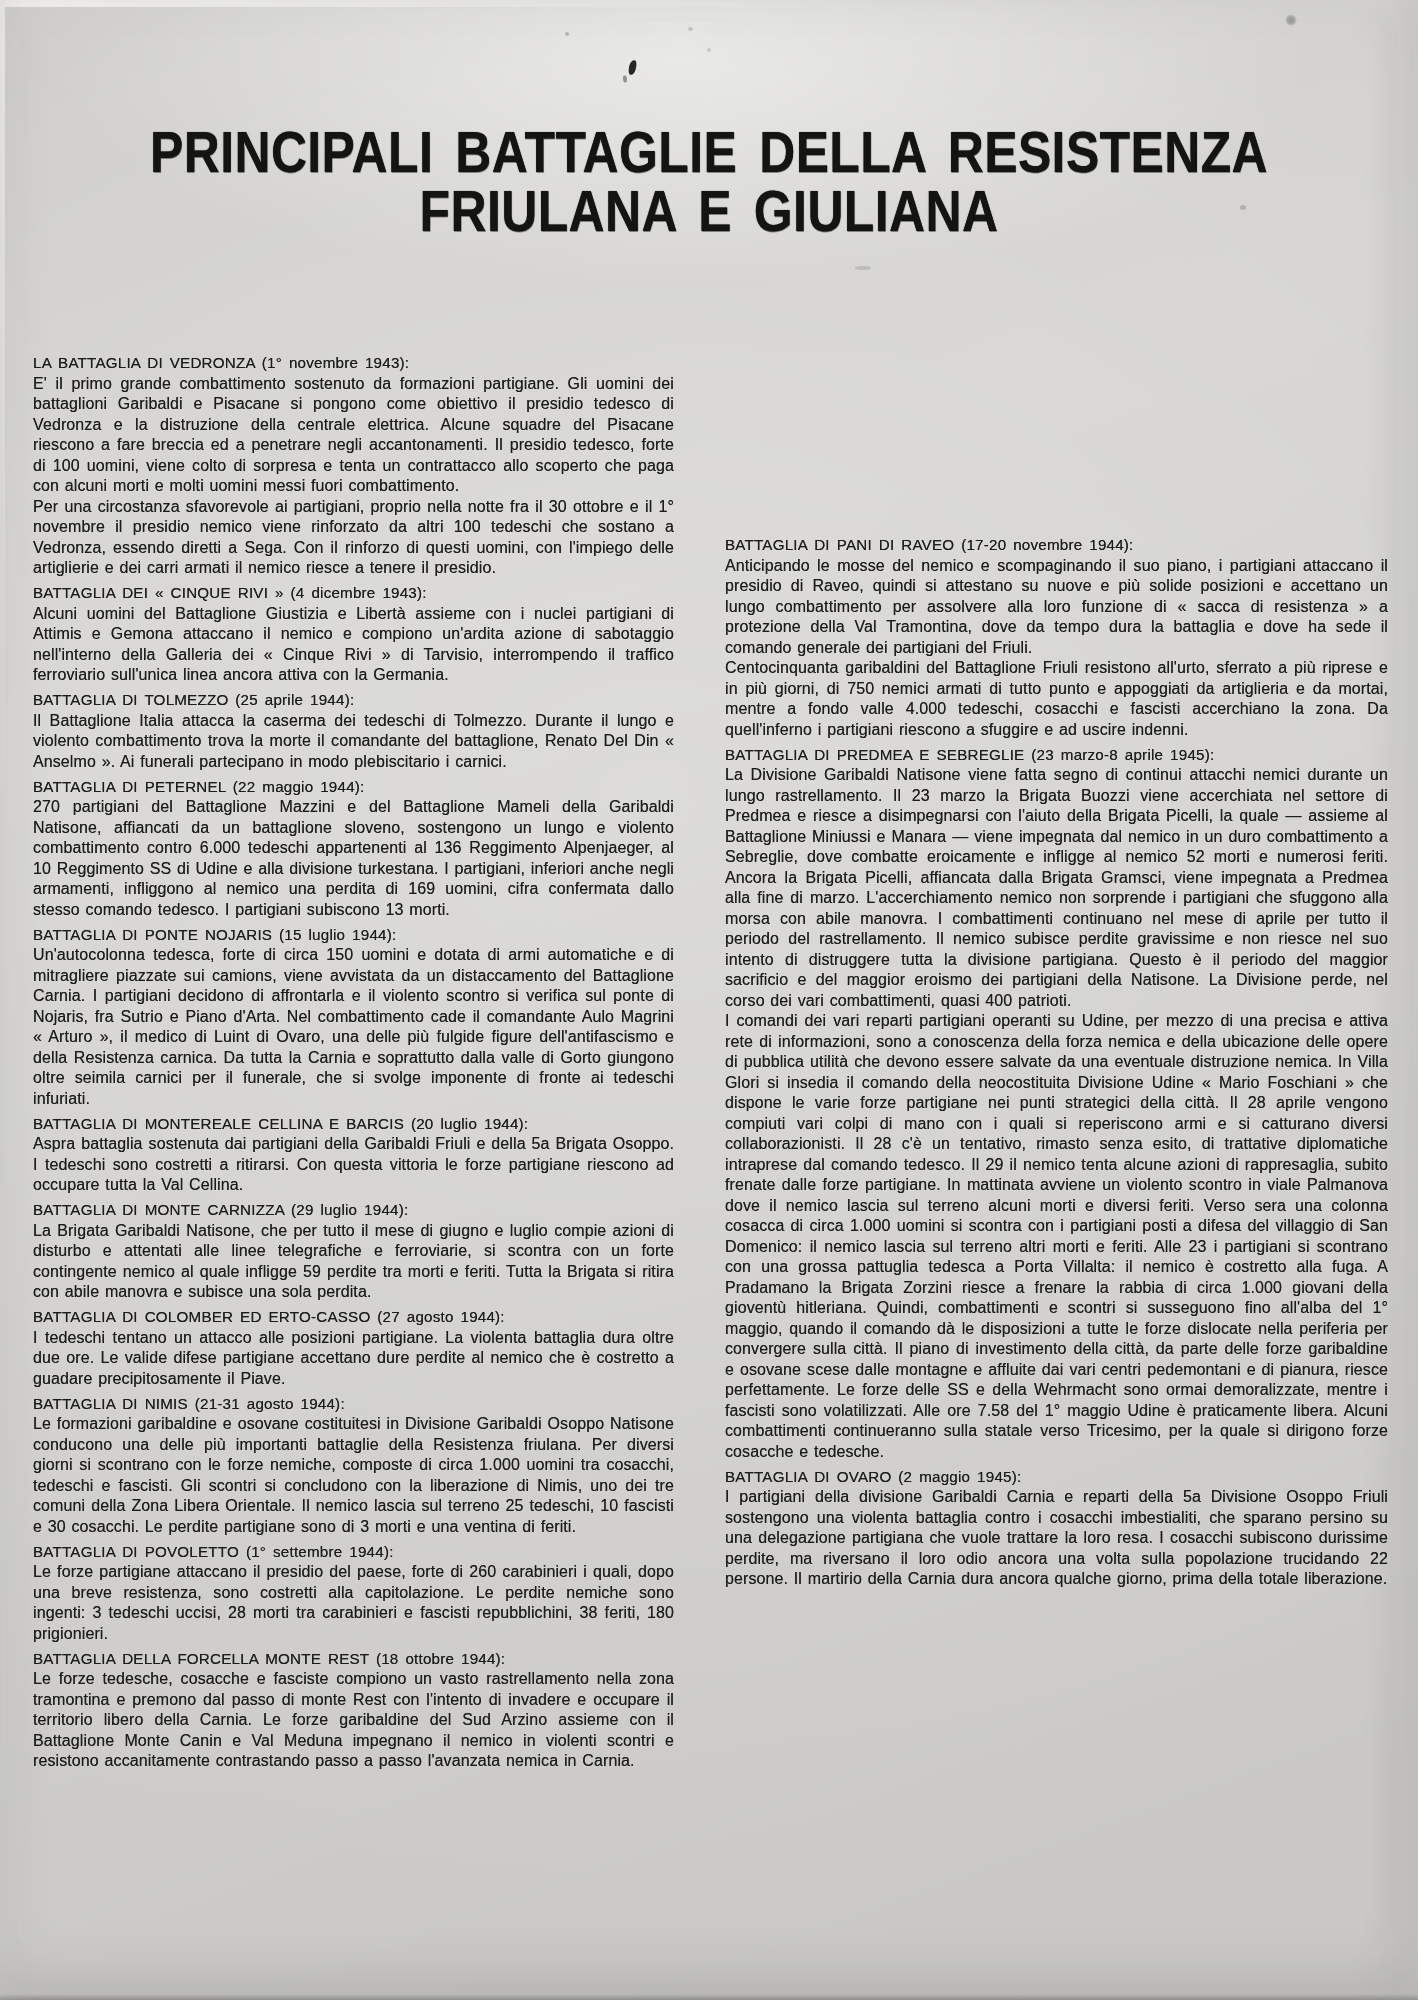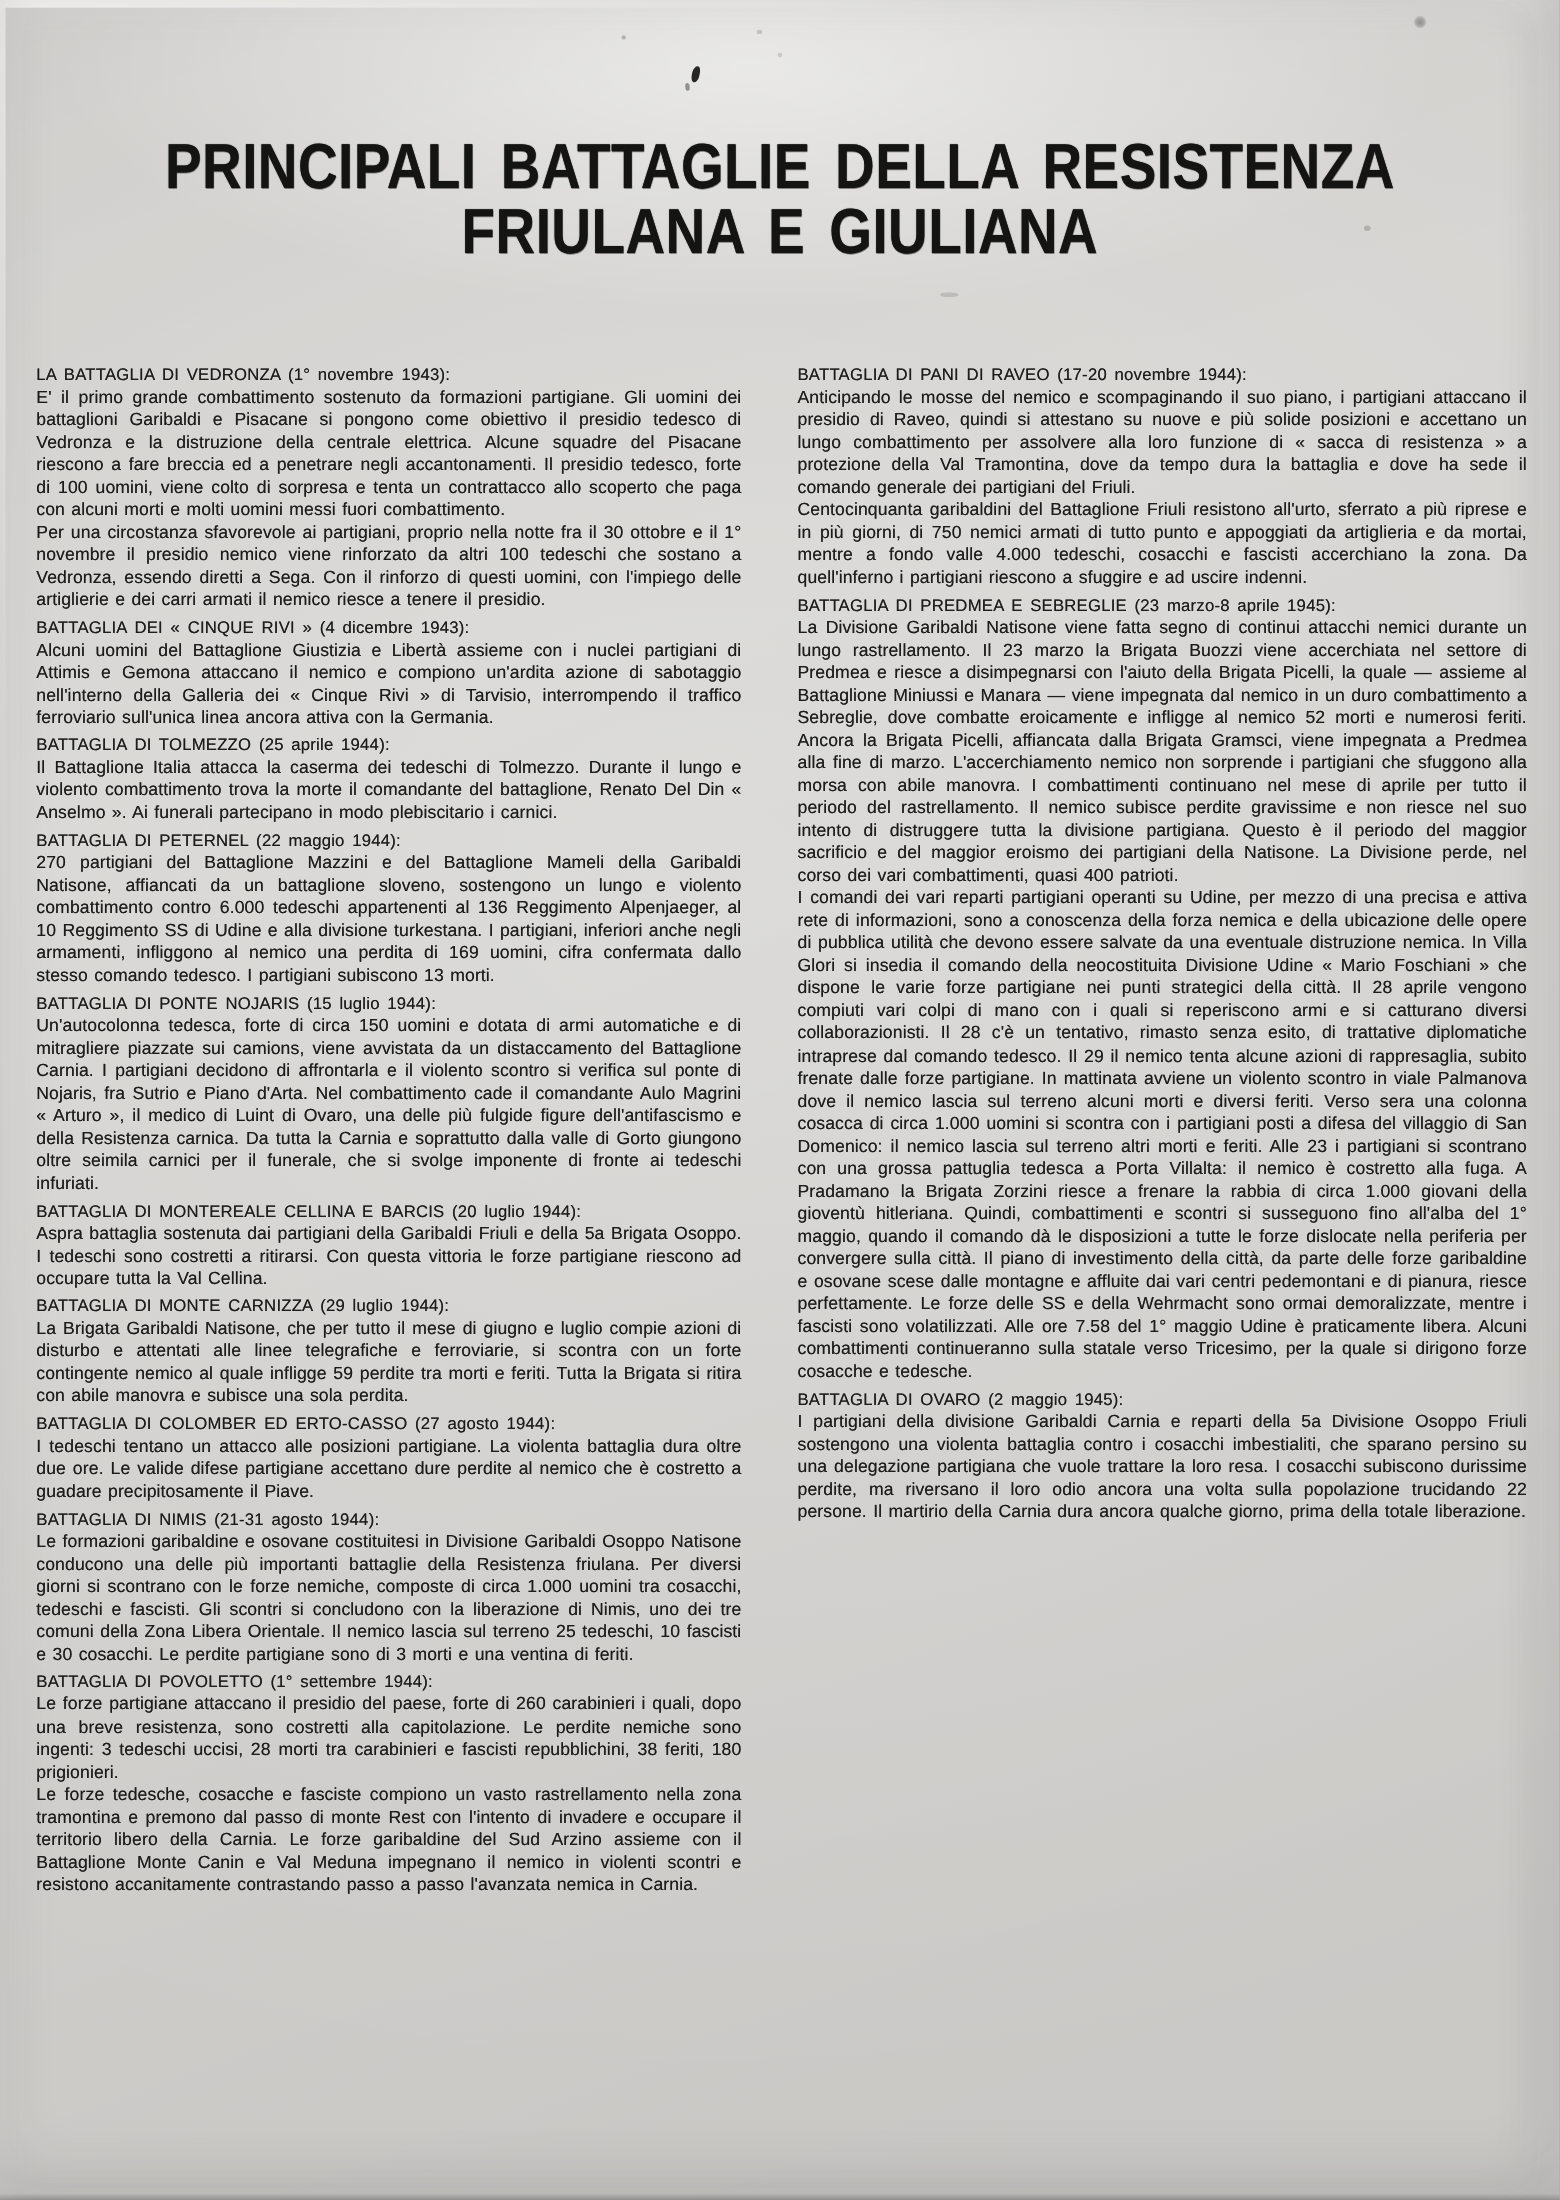--- a/index.html
+++ b/index.html
@@ -36,21 +36,21 @@
     white-space: nowrap;
     letter-spacing: 0.5px;
     word-spacing: 9px;
     transform: scaleX(0.86);
     transform-origin: 50% 50%;
     color: #141413;
     text-shadow: 0 0 1px rgba(20,20,19,0.85), 0.5px 0.5px 0 rgba(20,20,19,0.4);
   }
 
   
-  .cols { position: absolute; top: 331px; left: 33px; display: flex; }
+  .cols { position: absolute; top: 353px; left: 33px; display: flex; align-items: center; }
   .col-left  { width: 641px; margin-right: 51px; }
   .col-right { width: 663px; }
 
   .sec-heading {
     font-size: 15.2px;
     line-height: 20.5px;
     margin-top: 4.5px;
     word-spacing: 2.5px;
     letter-spacing: 0.2px;
     text-shadow: 0 0 0.6px rgba(28,28,26,0.75);
@@ -161,20 +161,21 @@
         </article>
         <article class="sec">
           <div class="sec-heading">BATTAGLIA DI NIMIS (21-31 agosto 1944):</div>
           <p>Le formazioni garibaldine e osovane costituitesi in Divisione Garibaldi Osoppo Natisone conducono una delle più importanti battaglie della Resistenza friulana. Per diversi giorni si scontrano con le forze nemiche, composte di circa 1.000 uomini tra cosacchi, tedeschi e fascisti. Gli scontri si concludono con la liberazione di Nimis, uno dei tre comuni della Zona Libera Orientale. Il nemico lascia sul terreno 25 tedeschi, 10 fascisti e 30 cosacchi. Le perdite partigiane sono di 3 morti e una ventina di feriti.</p>
         </article>
         <article class="sec">
           <div class="sec-heading">BATTAGLIA DI POVOLETTO (1° settembre 1944):</div>
           <p>Le forze partigiane attaccano il presidio del paese, forte di 260 carabinieri i quali, dopo una breve resistenza, sono costretti alla capitolazione. Le perdite nemiche sono ingenti: 3 tedeschi uccisi, 28 morti tra carabinieri e fascisti repubblichini, 38 feriti, 180 prigionieri.</p>
         </article>
         <article class="sec">
+          <div class="sec-heading">BATTAGLIA DELLA FORCELLA MONTE REST (18 ottobre 1944):</div>
           <p>Le forze tedesche, cosacche e fasciste compiono un vasto rastrellamento nella zona tramontina e premono dal passo di monte Rest con l'intento di invadere e occupare il territorio libero della Carnia. Le forze garibaldine del Sud Arzino assieme con il Battaglione Monte Canin e Val Meduna impegnano il nemico in violenti scontri e resistono accanitamente contrastando passo a passo l'avanzata nemica in Carnia.</p>
         </article>
       </section>
     <section class="col-right" id="col-right">
         <article class="sec">
           <div class="sec-heading">BATTAGLIA DI PANI DI RAVEO (17-20 novembre 1944):</div>
           <p>Anticipando le mosse del nemico e scompaginando il suo piano, i partigiani attaccano il presidio di Raveo, quindi si attestano su nuove e più solide posizioni e accettano un lungo combattimento per assolvere alla loro funzione di « sacca di resistenza » a protezione della Val Tramontina, dove da tempo dura la battaglia e dove ha sede il comando generale dei partigiani del Friuli.</p>
           <p>Centocinquanta garibaldini del Battaglione Friuli resistono all'urto, sferrato a più riprese e in più giorni, di 750 nemici armati di tutto punto e appoggiati da artiglieria e da mortai, mentre a fondo valle 4.000 tedeschi, cosacchi e fascisti accerchiano la zona. Da quell'inferno i partigiani riescono a sfuggire e ad uscire indenni.</p>
         </article>
         <article class="sec">

